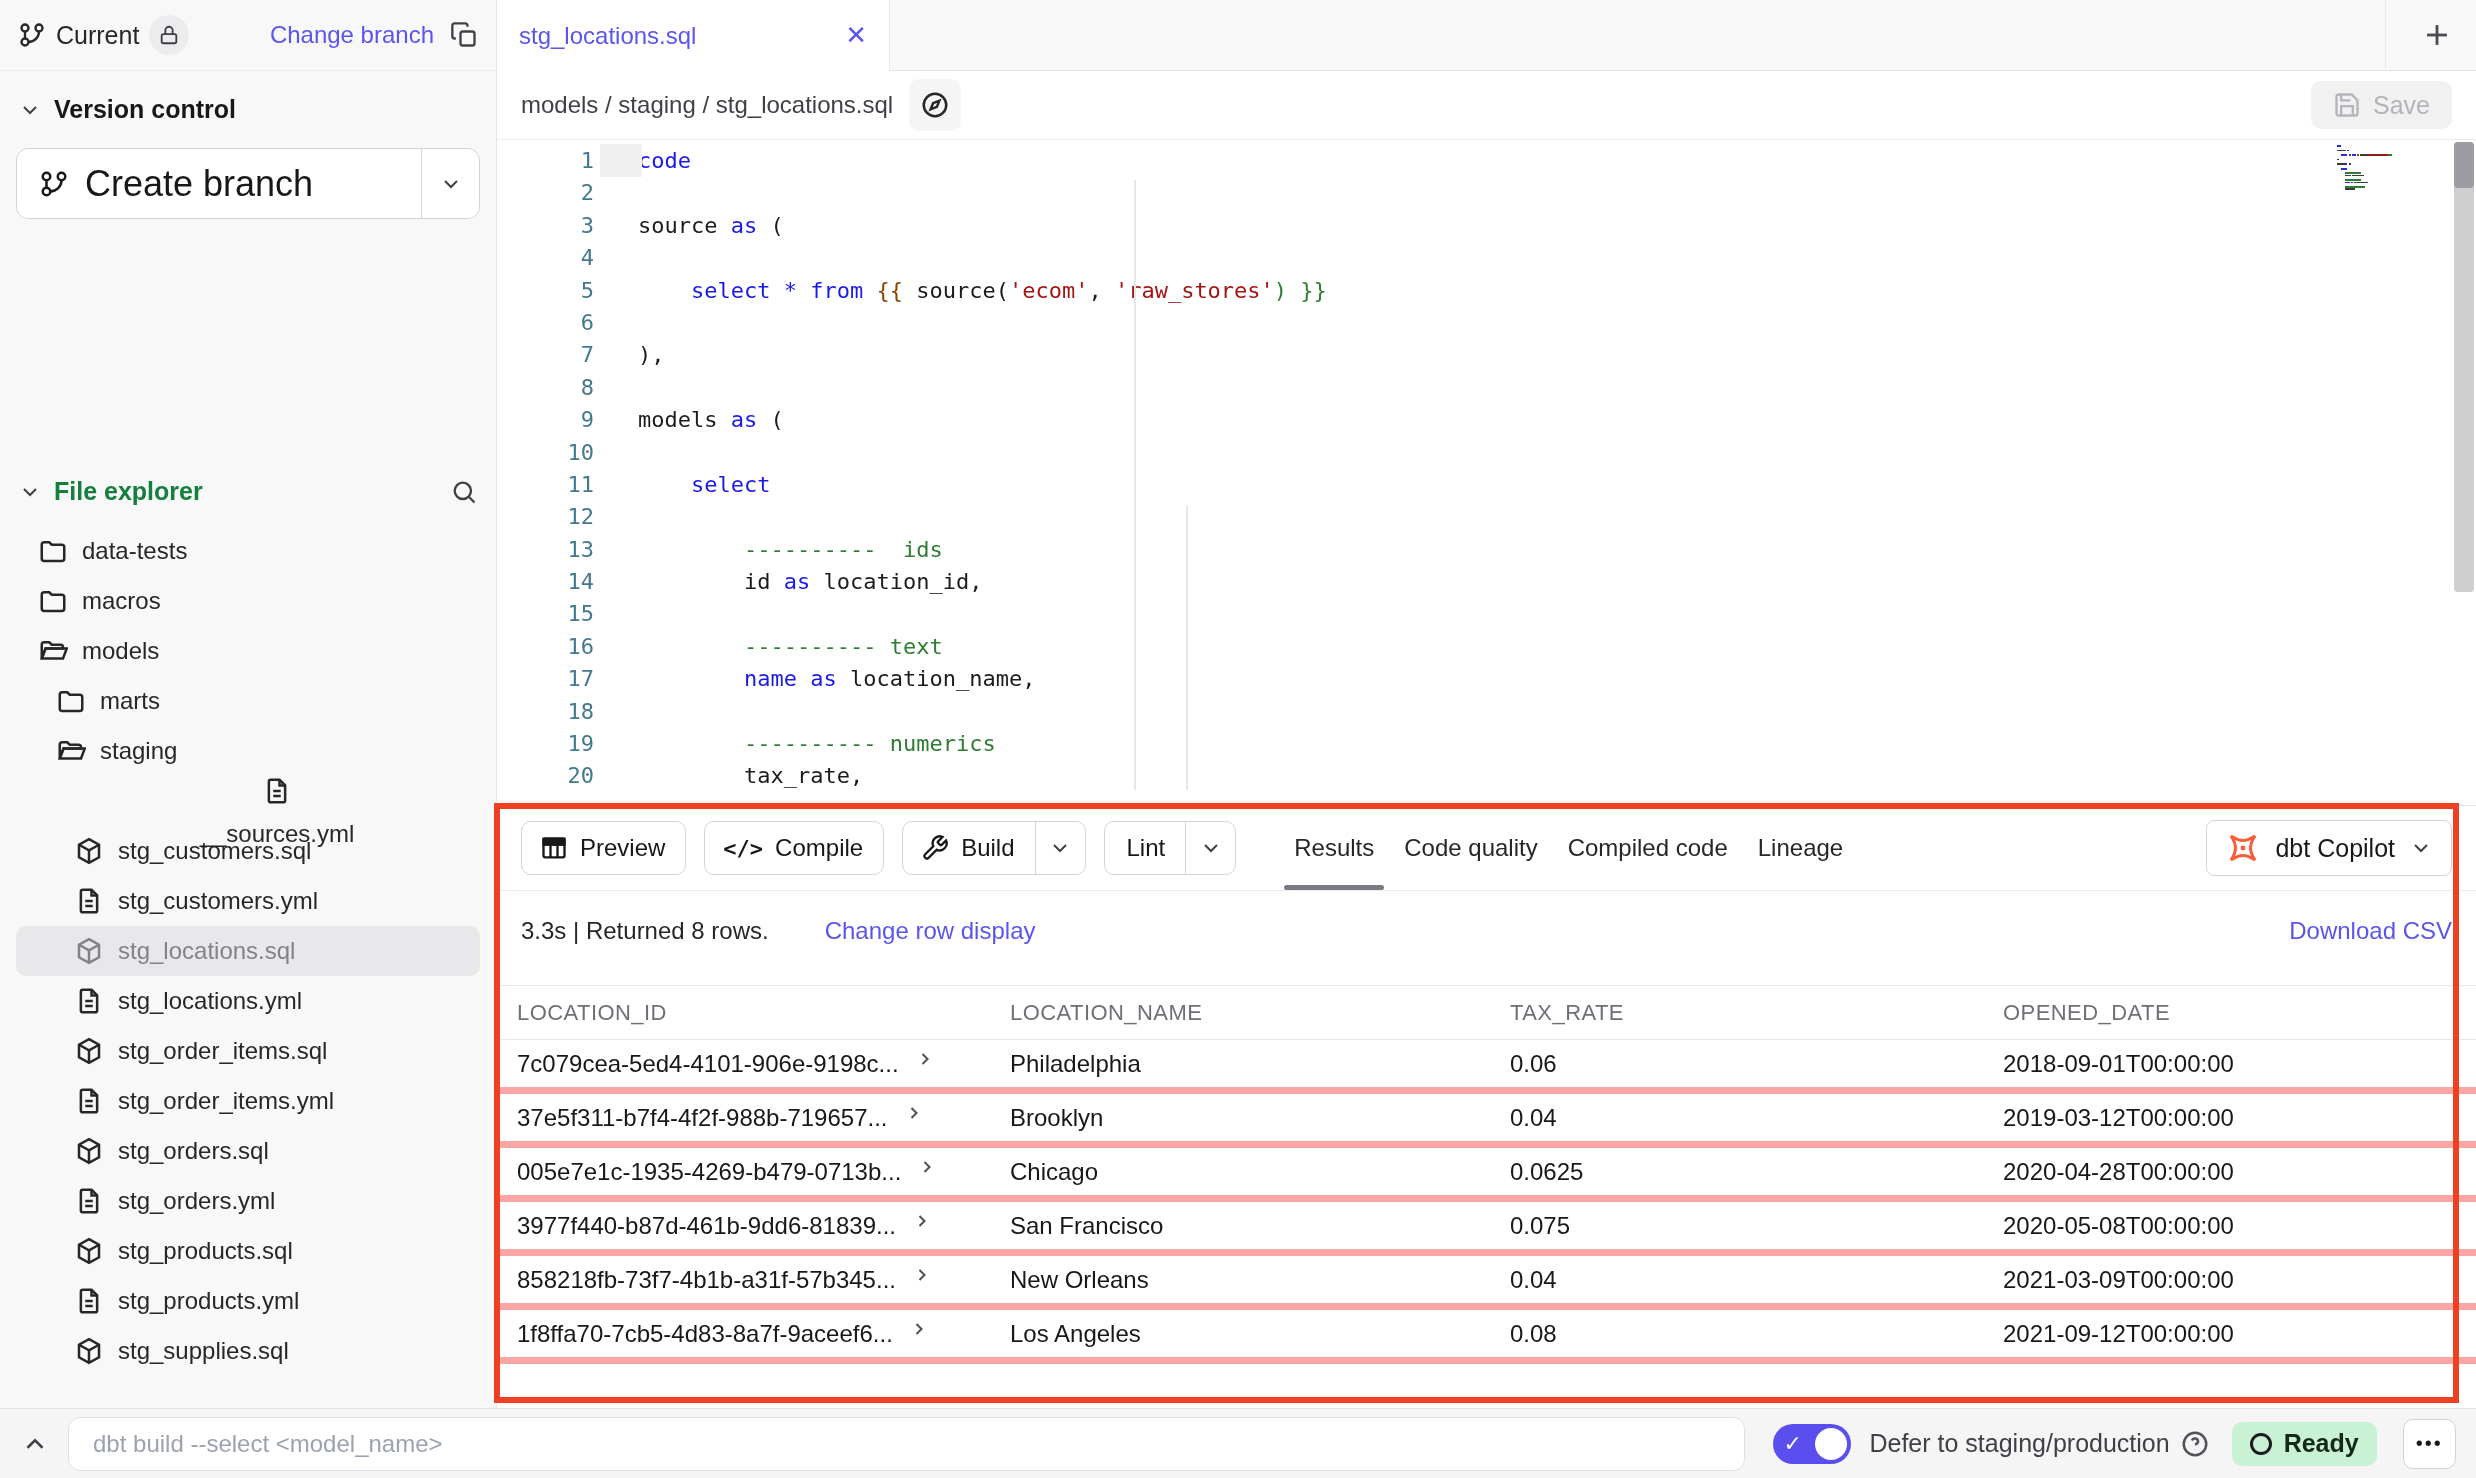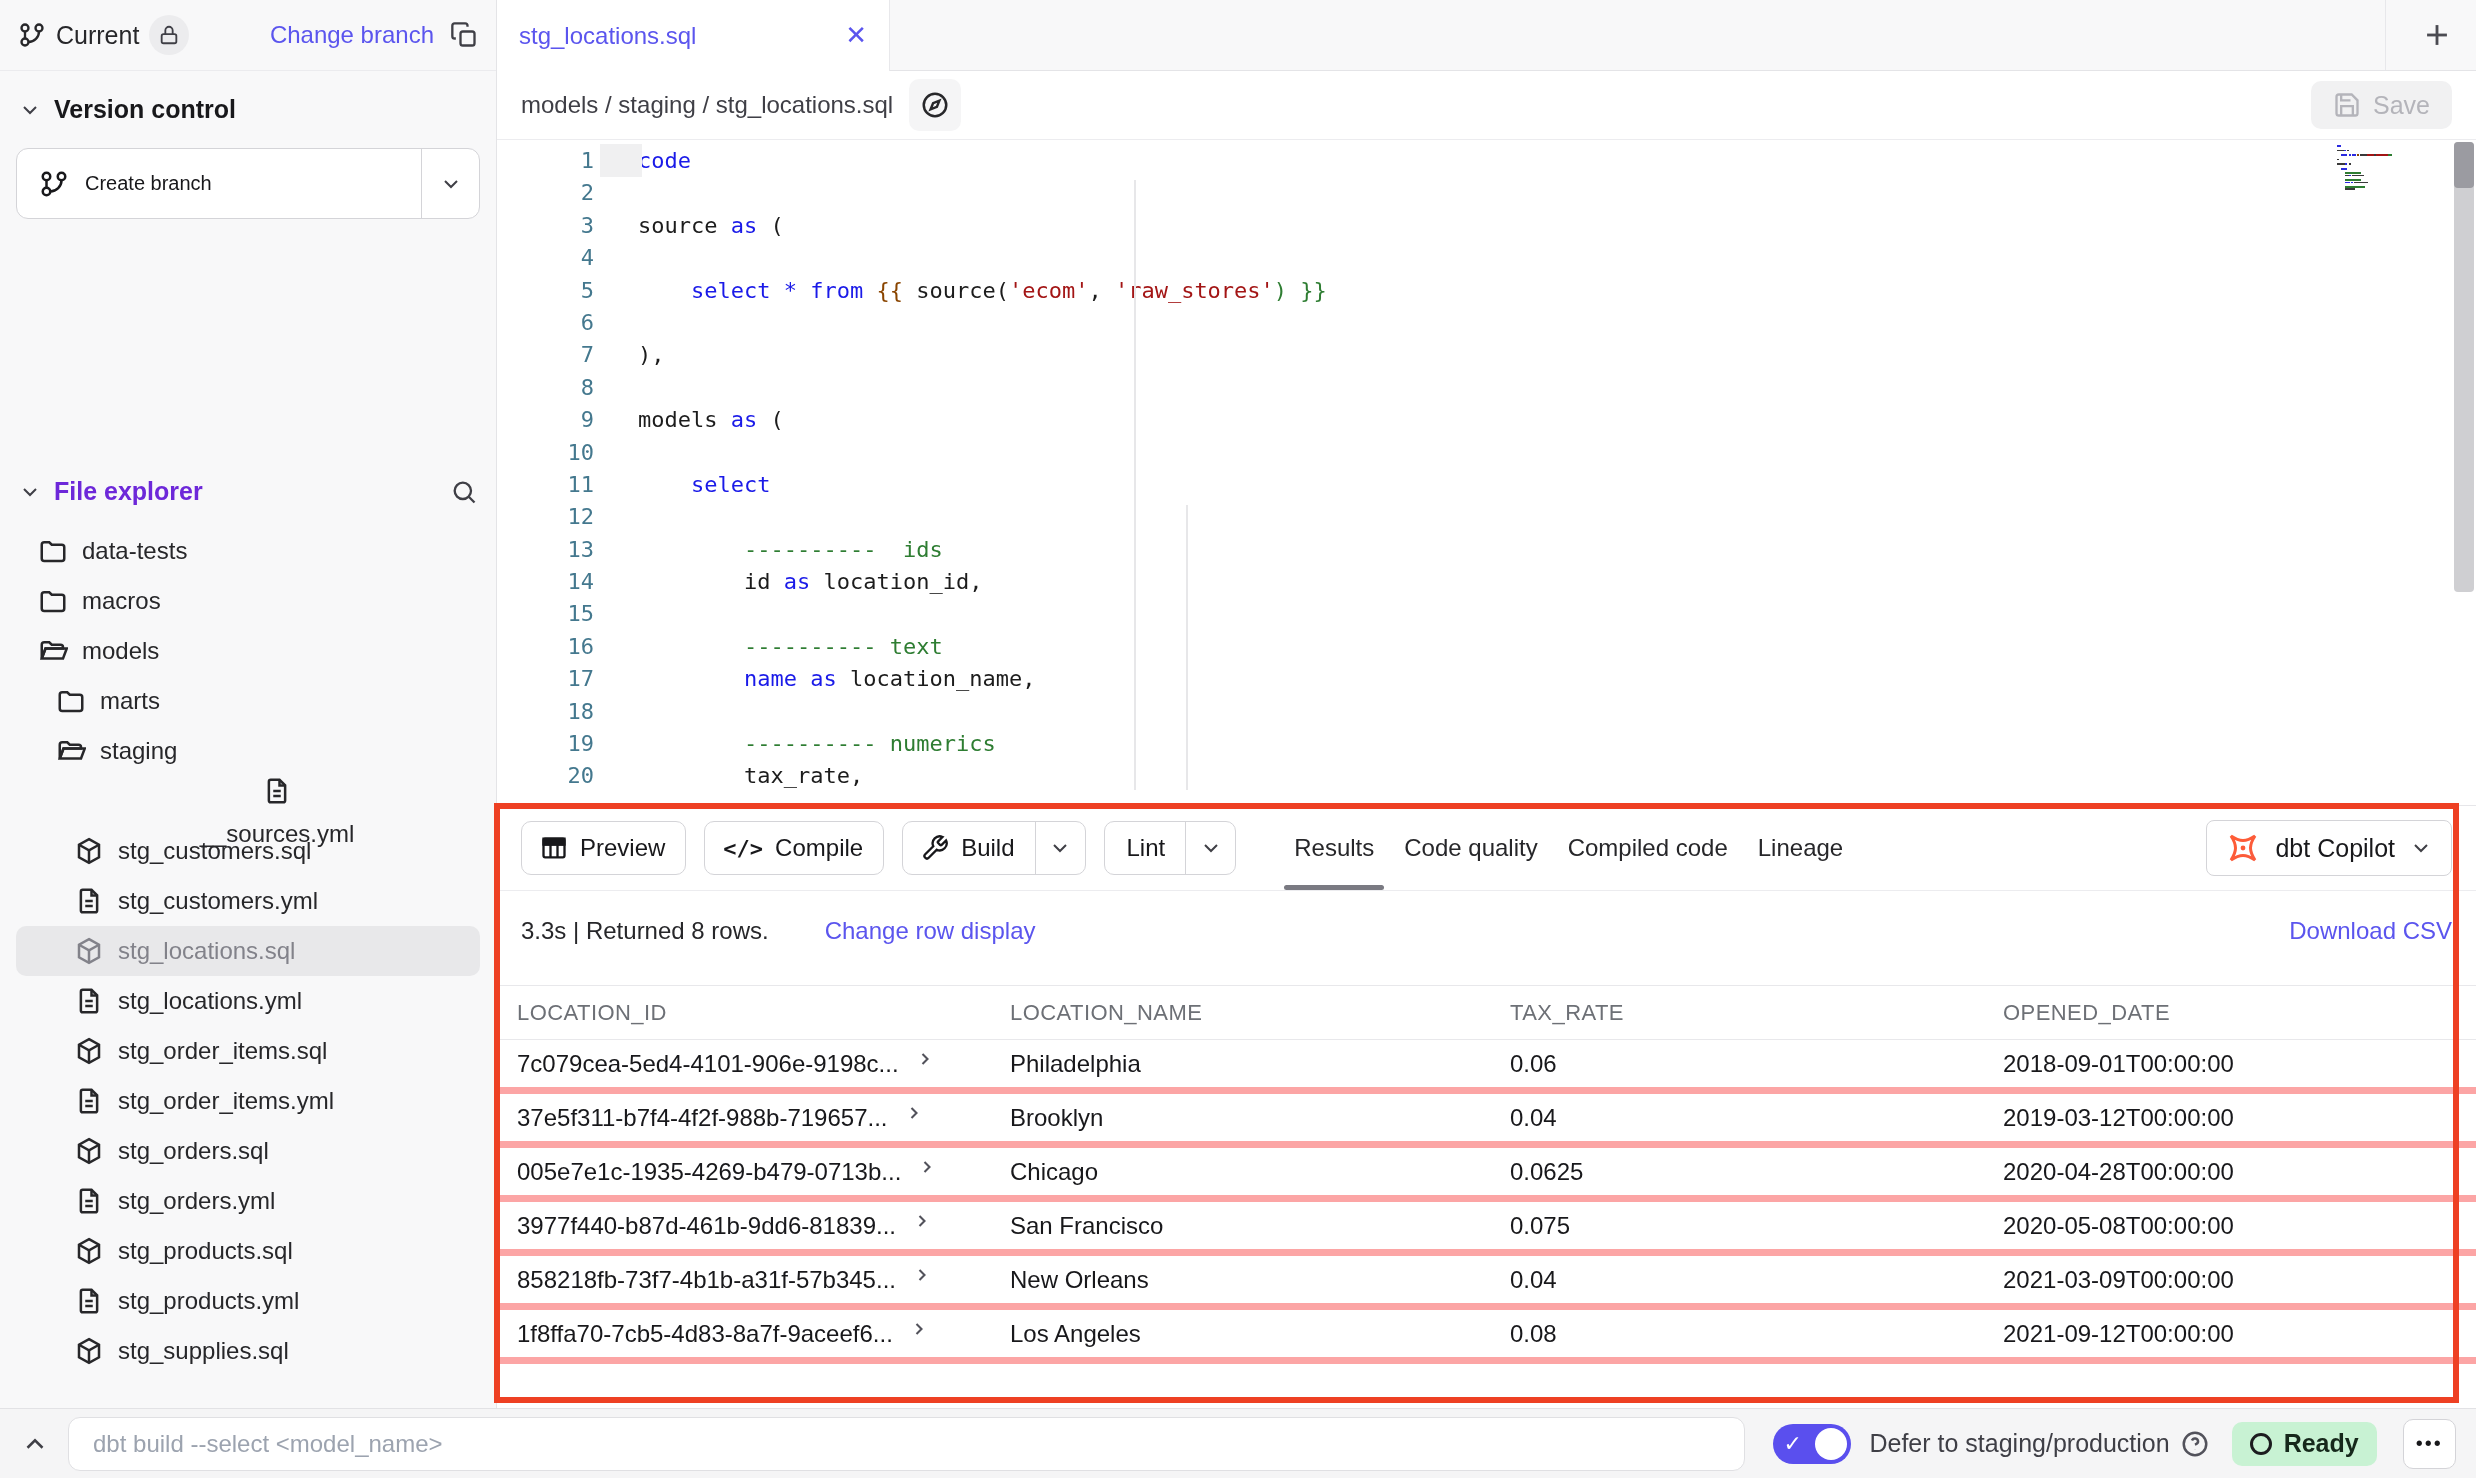--- a/index.html
+++ b/index.html
@@ -12,24 +12,24 @@
   
   .sidebar { width:497px; min-width:497px; background:#f8f8f9; border-right:1px solid #e4e4e7; display:flex; flex-direction:column; }
   .side-top { height:71px; display:flex; align-items:center; padding:0 18px; border-bottom:1px solid #ebebee; }
   .cur-label { margin-left:10px; font-size:25px; color:#27272a; }
   .lock-pill { margin-left:10px; width:40px; height:40px; border-radius:50%; background:#ececee; display:flex; align-items:center; justify-content:center; }
   .change-branch { margin-left:auto; color:#5b55ee; font-size:24px; cursor:pointer; }
   .copy-btn { margin-left:16px; color:#3f3f46; }
 
   .section-head { display:flex; align-items:center; gap:12px; padding:24px 18px 10px 18px; font-size:25px; font-weight:700; color:#18181b; }
   .create-branch { margin:14px 16px 0 16px; height:71px; background:#fff; border:1px solid #d4d4d8; border-radius:12px; display:flex; align-items:stretch; overflow:hidden; }
-  .cb-main { flex:1; display:flex; align-items:center; gap:16px; padding-left:22px; font-size:20px; color:#18181b; cursor:pointer; }
+  .cb-main { flex:1; display:flex; align-items:center; gap:16px; padding-left:22px; font-size:36px; color:#18181b; cursor:pointer; }
   .cb-split { width:58px; border-left:1px solid #d4d4d8; display:flex; align-items:center; justify-content:center; cursor:pointer; color:#3f3f46; }
 
-  .fe-head { margin-top:248px; display:flex; align-items:center; gap:12px; padding:10px 18px; font-size:25px; font-weight:700; color:#6d28d9; }
+  .fe-head { margin-top:248px; display:flex; align-items:center; gap:12px; padding:10px 18px; font-size:25px; font-weight:700; color:#15803d; }
   .fe-search { margin-left:auto; color:#3f3f46; }
 
   .tree { margin-top:10px; }
   .tree-item { height:50px; display:flex; align-items:center; gap:14px; font-size:24px; color:#27272a; cursor:pointer; border-radius:10px; margin:0 16px; }
   .tree-item .ticon { color:#27272a; flex:0 0 auto; }
   .tree-item.sel { background:#e8e8ea; color:#82828a; }
   .tree-item.sel .ticon { color:#82828a; }
 
   
   .main { flex:1; display:flex; flex-direction:column; min-width:0; }

